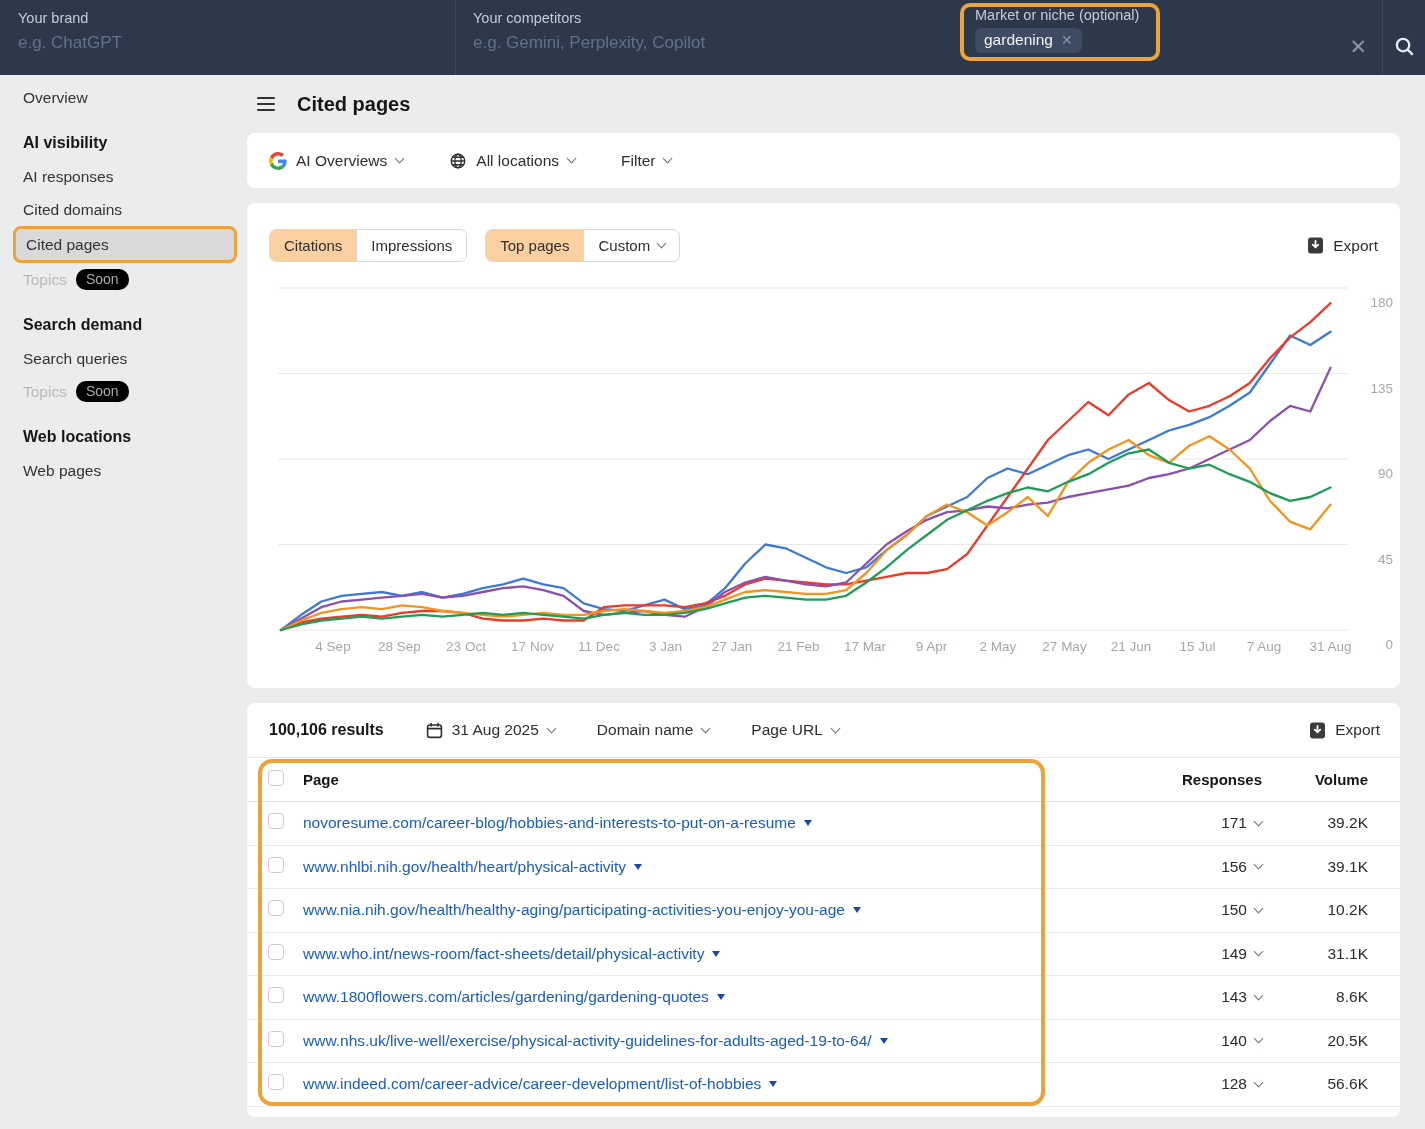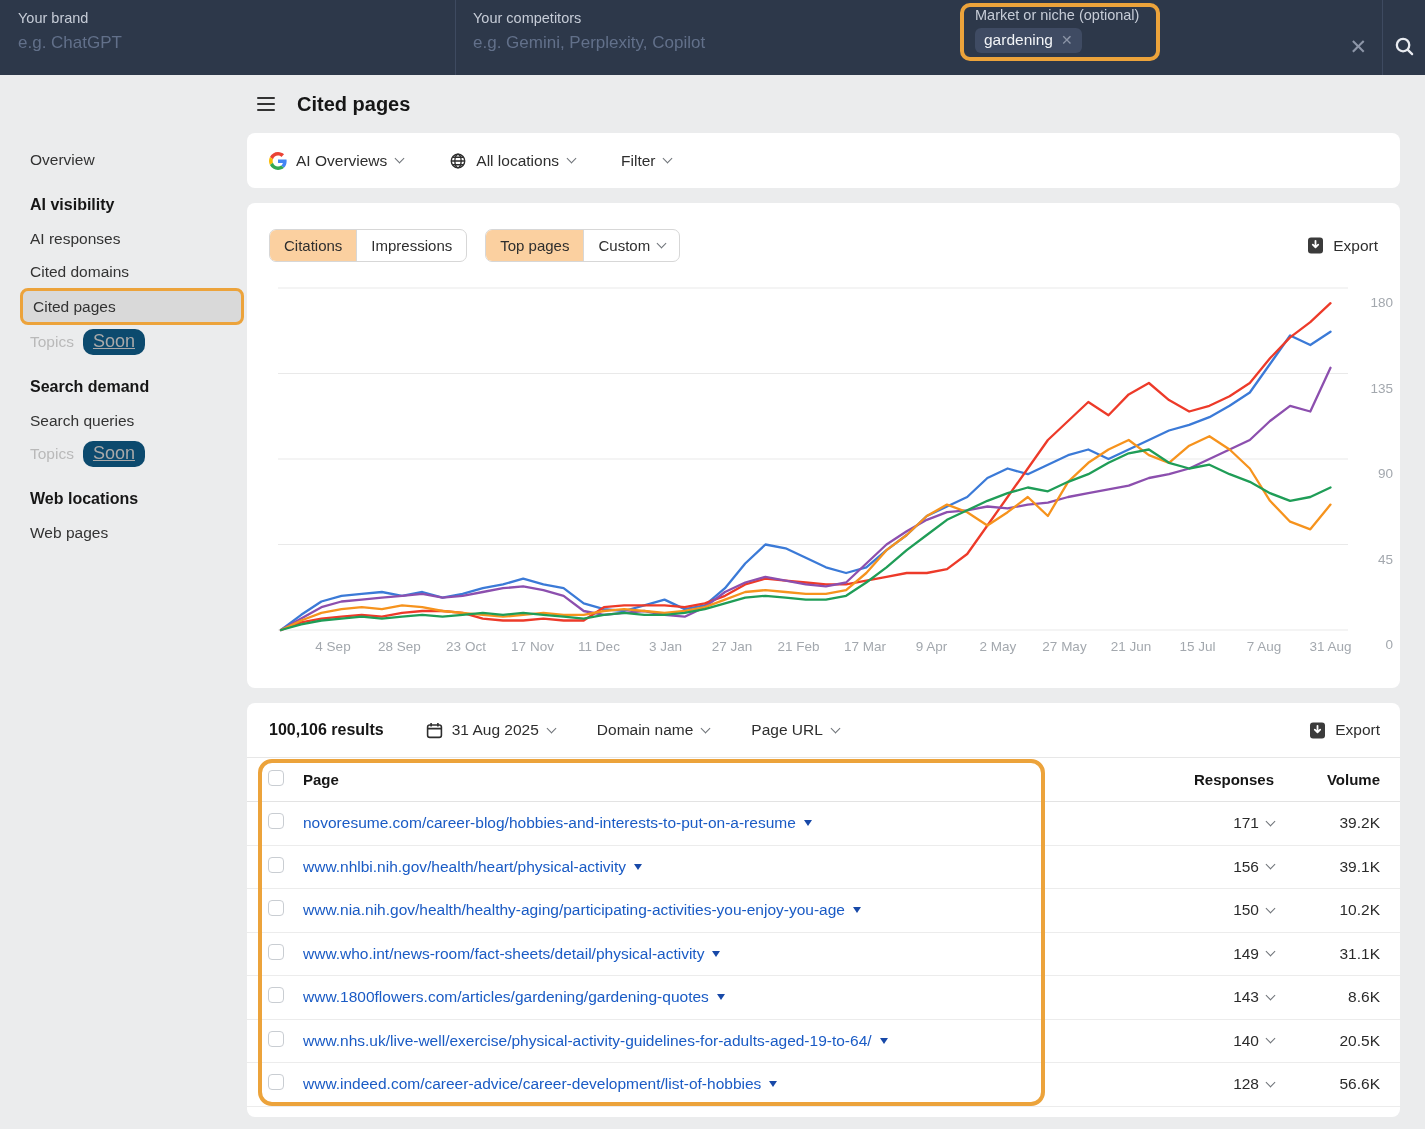--- a/index.html
+++ b/index.html
@@ -16,28 +16,28 @@
   .tb-divider { position:absolute; top:0; bottom:0; width:1px; background:#3e4a60; }
   .market-wrap { position:absolute; left:916px; top:3px; width:200px; height:58px;
     border:4px solid #eca33b; border-radius:10px; padding:0 11px;margin-left:44px; }
   .market-wrap .tb-label { margin-bottom:5px; }
   .tag { display:inline-flex; align-items:center; gap:8px; background:#3f4b63; border-radius:6px;
     padding:3px 9px 4px 9px; font-size:15.5px; color:#f2f4f7; }
   .tag .tag-x { color:#8d96a8; font-size:14px; cursor:pointer; }
   .tb-close { position:absolute; right:58px; top:36px; color:#8d96a8; font-size:21px; line-height:1; cursor:pointer; }
   .tb-search { position:absolute; right:10px; top:36px; cursor:pointer; }
   
-  .sidebar { position:absolute; left:12px; top:75px; width:245px; bottom:0; padding-top:24px;margin-top:44px; }
+  .sidebar { position:absolute; left:5px; top:75px; width:245px; bottom:0; padding-top:6px; }
   .sb-item { display:flex; align-items:center; font-size:15.5px; color:#333;
     height:33px; margin:0 13px 0 8px; padding:0 10px; border-radius:8px; cursor:pointer; }
   .sb-item.selected { background:#d9d9d9; border:3px solid #eca33b; height:37px; }
   .sb-item.disabled { color:#b9b9b9; cursor:default; }
   .sb-header { font-weight:700; font-size:16px; color:#161616; margin:20px 13px 8px 18px; }
-  .soon-badge { margin-left:9px; background:#0c4a6e; color:#a9a9a9; font-size:18px;
-    padding:2px 10px 3px 10px; border-radius:10px;text-decoration:underline; }
+  .soon-badge { margin-left:9px; background:#000000; color:#a9a9a9; font-size:14px;
+    padding:2px 10px 3px 10px; border-radius:10px; }
   
   .main { position:absolute; left:245px; top:75px; right:0; bottom:0; }
   .page-head { height:58px; display:flex; align-items:center; padding-left:12px; }
   .burger { width:18px; display:flex; flex-direction:column; gap:4px; cursor:pointer; }
   .burger span { height:2.2px; background:#333; border-radius:1px; }
   .page-title { font-size:20px; font-weight:700; color:#161616; margin-left:22px; }
   .card { background:#fff; border-radius:8px; width:1153px; margin-left:2px; }
   .filterbar { height:55px; display:flex; align-items:center; padding-left:22px; gap:46px; }
   .fgroup { display:flex; align-items:center; gap:9px; font-size:15.5px; color:#2e2e2e; cursor:pointer; }
   .chev { display:inline-block; width:7px; height:7px; border-right:1.7px solid #6e7378;
@@ -47,21 +47,21 @@
   .seg { display:flex; border:1px solid #d7d7d7; border-radius:7px; overflow:hidden; background:#fff; }
   .seg-btn { padding:7px 14px; font-size:15px; color:#2e2e2e; cursor:pointer; display:flex; align-items:center; gap:8px; }
   .seg-btn + .seg-btn { border-left:1px solid #d7d7d7; }
   .seg-btn.sel { background:#fbd0a0; }
   .export-btn { margin-left:auto; display:flex; align-items:center; gap:9px; font-size:15.5px; color:#2e2e2e; cursor:pointer; }
   #chart-svg { position:absolute; left:16px; top:72px; }
   .tablecard { margin-top:15px; height:414px; position:relative; overflow:hidden; }
   .table-controls { display:flex; align-items:center; height:55px; padding:0 20px 0 22px; gap:42px;
     border-bottom:1px solid #e7e7e7; }
   .results-count { font-size:16px; font-weight:700; color:#161616; }
-  .tgrid { display:grid; grid-template-columns:56px 1fr 150px 106px; align-items:center; padding-right:20px; }
+  .tgrid { display:grid; grid-template-columns:56px 1fr 150px 106px; align-items:center; padding-right:32px; }
   .thead { height:44px; font-weight:700; font-size:15px; color:#161616; border-bottom:1px solid #e3e3e3; }
   .trow { height:43.5px; border-bottom:1px solid #ececec; }
   .checkbox { width:16px; height:16px; border:1.5px solid #c9cdd2; border-radius:4px; background:#fff;
     display:inline-block; margin-left:21px; cursor:pointer; }
   .cell-page { display:flex; align-items:center; }
   .plink { font-size:15.5px; color:#1a5bc5; text-decoration:none; cursor:pointer; }
   .tri { width:0; height:0; border-left:4.5px solid transparent; border-right:4.5px solid transparent;
     border-top:6px solid #1849a8; display:inline-block; margin-left:8px; cursor:pointer; }
   .cell-resp { display:flex; align-items:center; justify-content:flex-end; gap:8px; font-size:15.5px; color:#2b2b2b; }
   .cell-vol { text-align:right; font-size:15.5px; color:#2b2b2b; }

